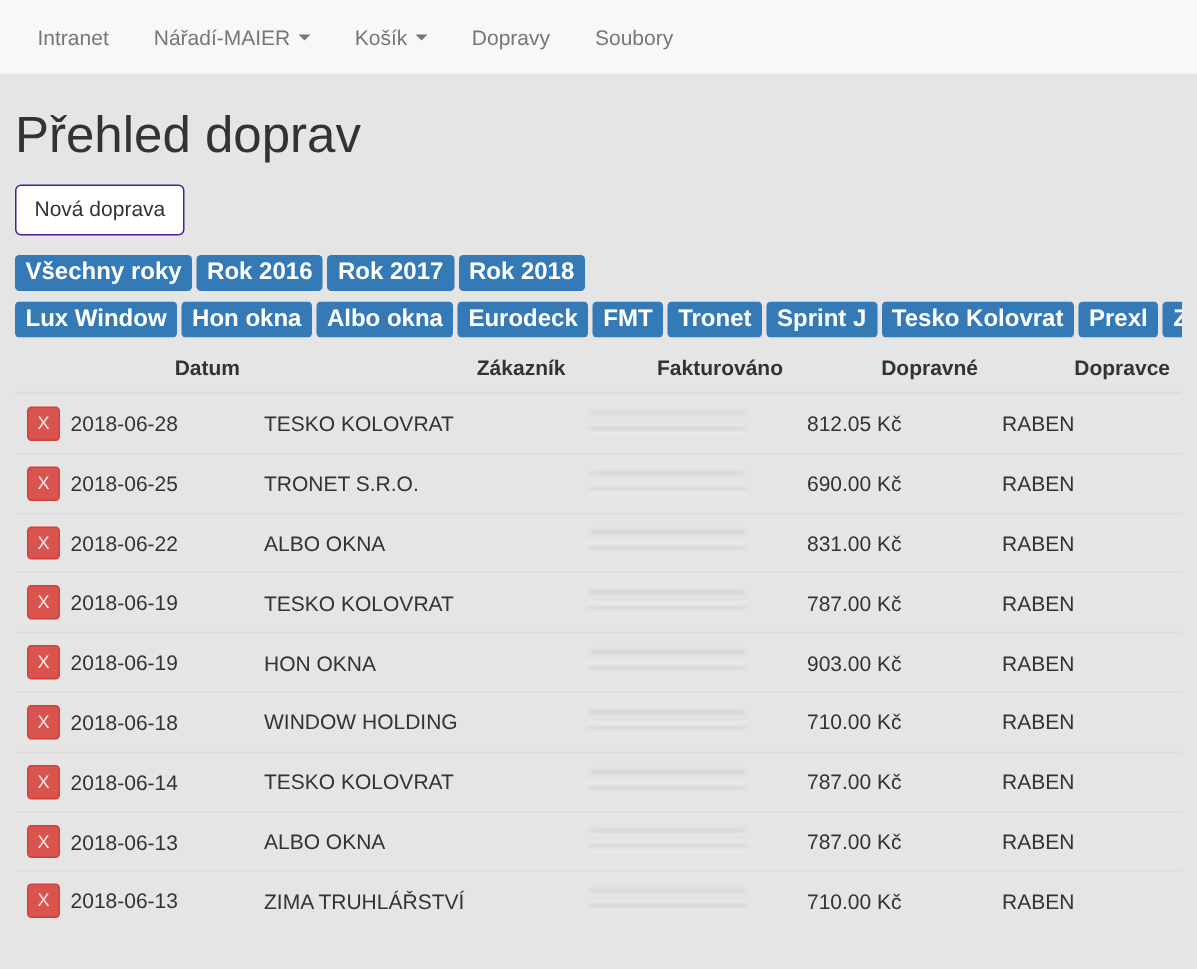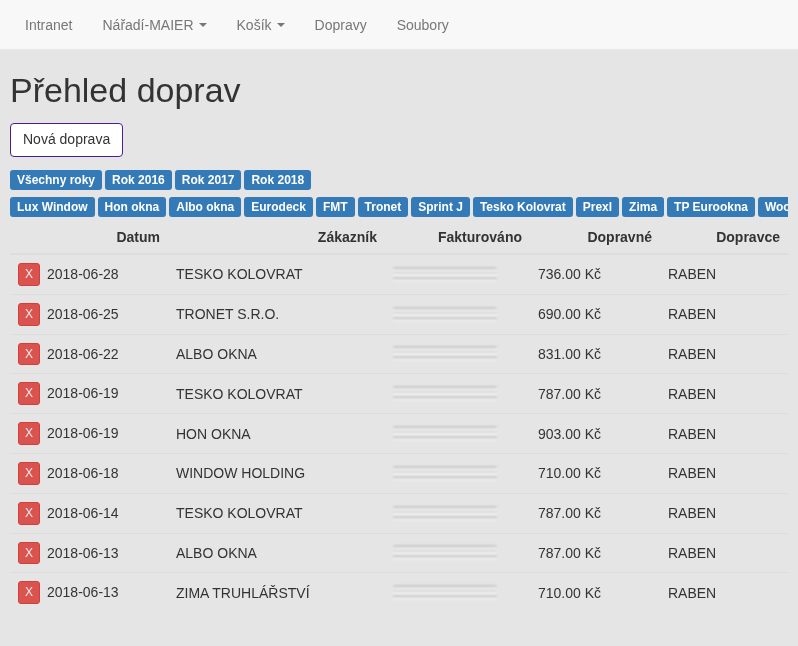--- a/index.html
+++ b/index.html
@@ -73,21 +73,21 @@
     white-space: nowrap;
     overflow: hidden;
     margin-top: 7px;
     line-height: 1;
   }
   .badge {
     display: inline-block;
     background: #337ab7;
     color: #fff;
     font-weight: bold;
-    font-size: 12px;
+    font-size: 16px;
     padding: 4px 7px 4px 7px;
     border-radius: 3px;
     margin-right: 3px;
     cursor: pointer;
   }
 
   .year-label { margin: 14px 0 10px 2px; color: #333; }
 
   
   table.transports {
@@ -184,21 +184,21 @@
             <th>Dopravce</th>
           </tr>
         </thead>
       <tbody id="tbody">
           <tr>
             <td><button class="btn-x">X</button><span class="date-text">2018-06-28</span></td>
             <td>TESKO KOLOVRAT</td>
             <td>
               <div class="redacted"></div>
             </td>
-            <td>736.00 Kč</td>
+            <td>812.05 Kč</td>
             <td>RABEN</td>
           </tr>
           <tr>
             <td><button class="btn-x">X</button><span class="date-text">2018-06-25</span></td>
             <td>TRONET S.R.O.</td>
             <td>
               <div class="redacted"></div>
             </td>
             <td>690.00 Kč</td>
             <td>RABEN</td>

